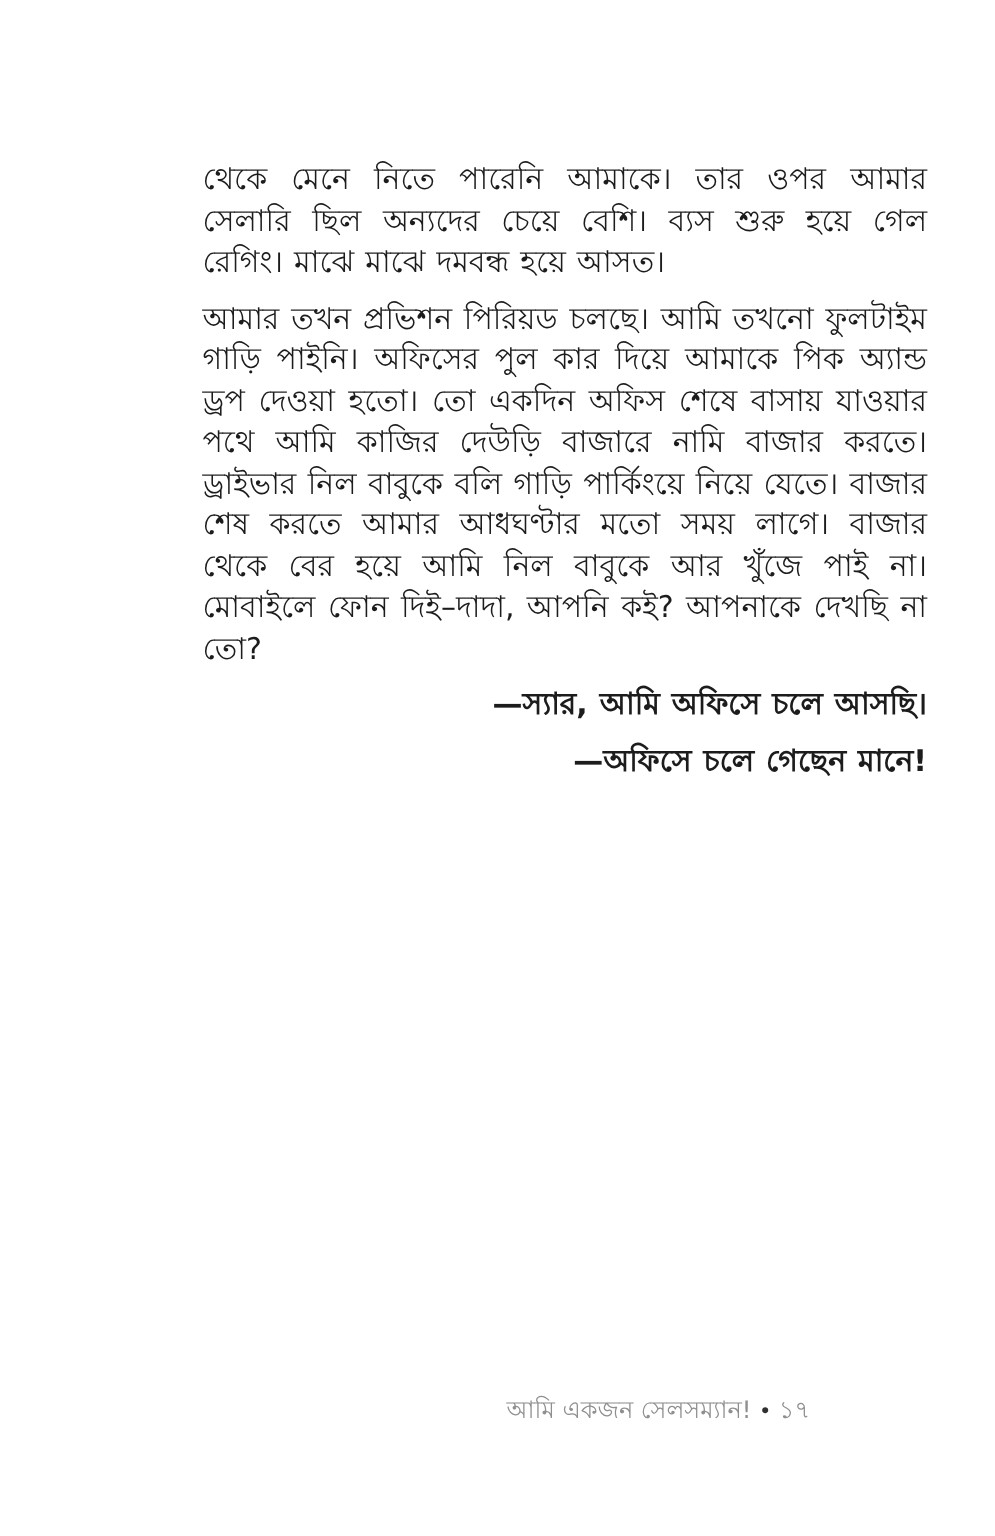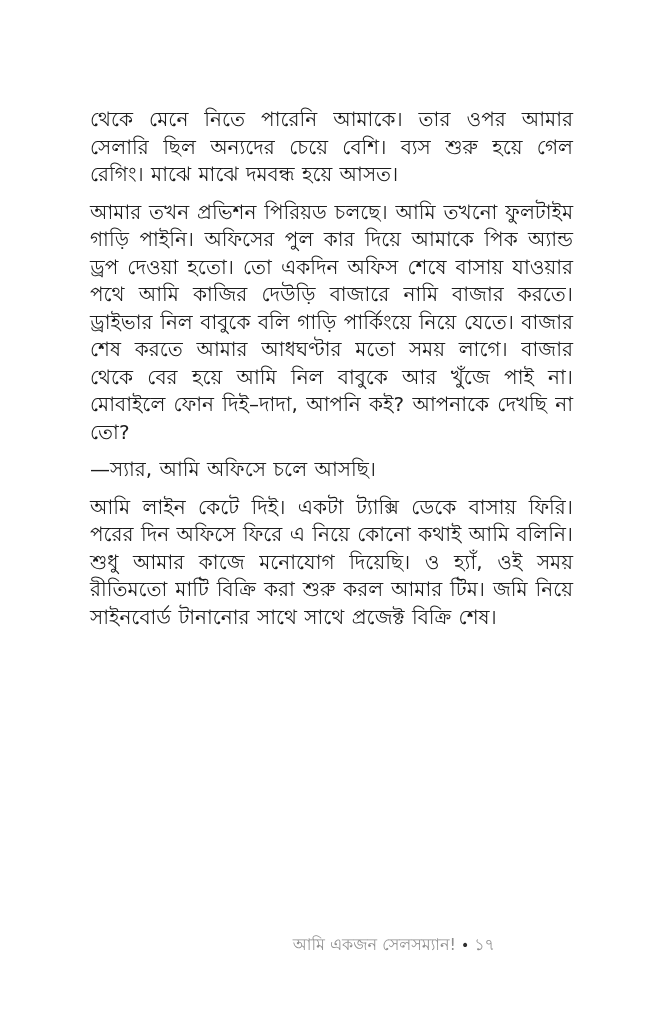--- a/index.html
+++ b/index.html
@@ -13,63 +13,65 @@
     width: 663px;
     background: var(--background);
     font-family: "DejaVu Sans", "Liberation Sans", sans-serif;
   }
   .book-page {
     position: relative;
     width: 585px;
     height: 1024px;
     background: var(--background);
     overflow: hidden;
+    margin-left: 45px;
   }
   .text-column {
     position: absolute;
     left: 90px;
     top: 106px;
     width: 483px;
   }
   .text-column p {
     font-size: 20px;
     line-height: 27.5px;
     text-align: justify;
     color: var(--text);
     margin-bottom: 10px;
     word-spacing: 1px;
   }
   .text-column p.dialogue {
-    text-align: left;
+    text-align: right;
+    font-weight: bold;
   }
   .page-footer {
     position: absolute;
     right: 90px;
     top: 929px;
     font-size: 16px;
-    line-height: 32px;
+    line-height: 22px;
     color: var(--footer-text);
     text-align: right;
     white-space: nowrap;
   }
   .page-footer .bullet {
     color: var(--footer-bullet);
     font-size: 14px;
     padding: 0 5px;
   }
 </style>
 </head>
 <body>
 
 <div class="book-page">
 
   <div class="text-column">
     <p>থেকে মেনে নিতে পারেনি আমাকে। তার ওপর আমার সেলারি ছিল অন্যদের চেয়ে বেশি। ব্যস শুরু হয়ে গেল রেগিং। মাঝে মাঝে দমবন্ধ হয়ে আসত।</p>
     <p>আমার তখন প্রভিশন পিরিয়ড চলছে। আমি তখনো ফুলটাইম গাড়ি পাইনি। অফিসের পুল কার দিয়ে আমাকে পিক অ্যান্ড ড্রপ দেওয়া হতো। তো একদিন অফিস শেষে বাসায় যাওয়ার পথে আমি কাজির দেউড়ি বাজারে নামি বাজার করতে। ড্রাইভার নিল বাবুকে বলি গাড়ি পার্কিংয়ে নিয়ে যেতে। বাজার শেষ করতে আমার আধঘণ্টার মতো সময় লাগে। বাজার থেকে বের হয়ে আমি নিল বাবুকে আর খুঁজে পাই না। মোবাইলে ফোন দিই–দাদা, আপনি কই? আপনাকে দেখছি না তো?</p>
     <p class="dialogue">—স্যার, আমি অফিসে চলে আসছি।</p>
-    <p>আমি লাইন কেটে দিই। একটা ট্যাক্সি ডেকে বাসায় ফিরি। পরের দিন অফিসে ফিরে এ নিয়ে কোনো কথাই আমি বলিনি। শুধু আমার কাজে মনোযোগ দিয়েছি। ও হ্যাঁ, ওই সময় রীতিমতো মাটি বিক্রি করা শুরু করল আমার টিম। জমি নিয়ে সাইনবোর্ড টানানোর সাথে সাথে প্রজেক্ট বিক্রি শেষ।</p>
+    <p class="dialogue">—অফিসে চলে গেছেন মানে!</p>
   </div>
 
   <div class="page-footer">
     <span>আমি একজন সেলসম্যান!</span><span class="bullet">•</span><span>১৭</span>
   </div>
 
 </div>
 
 </body></html>

